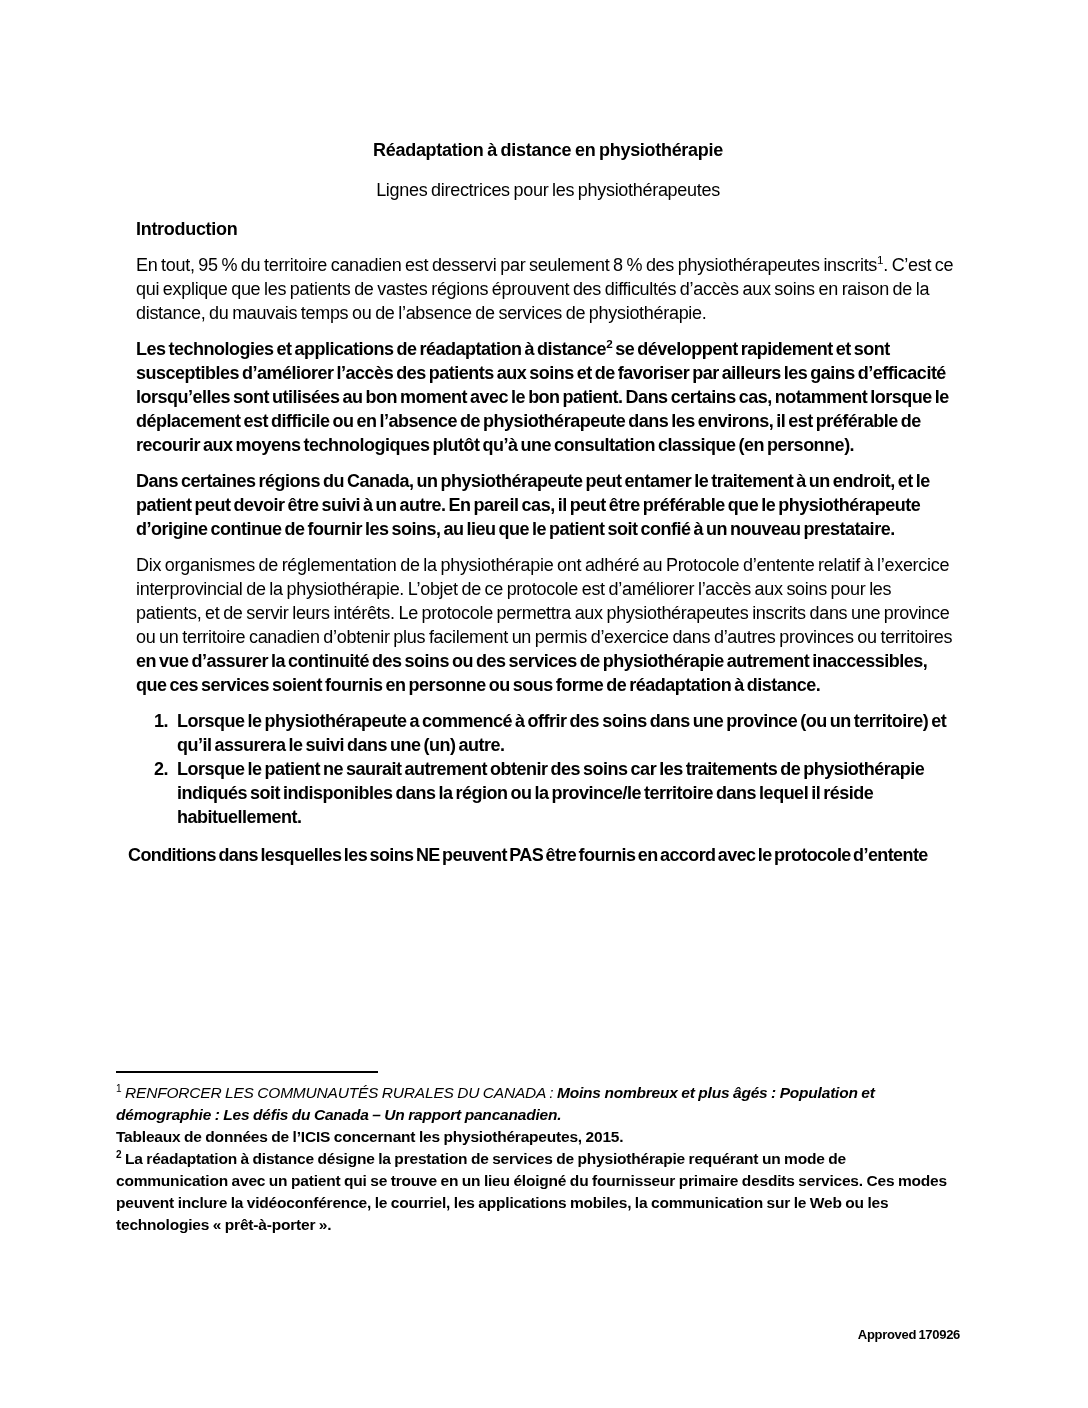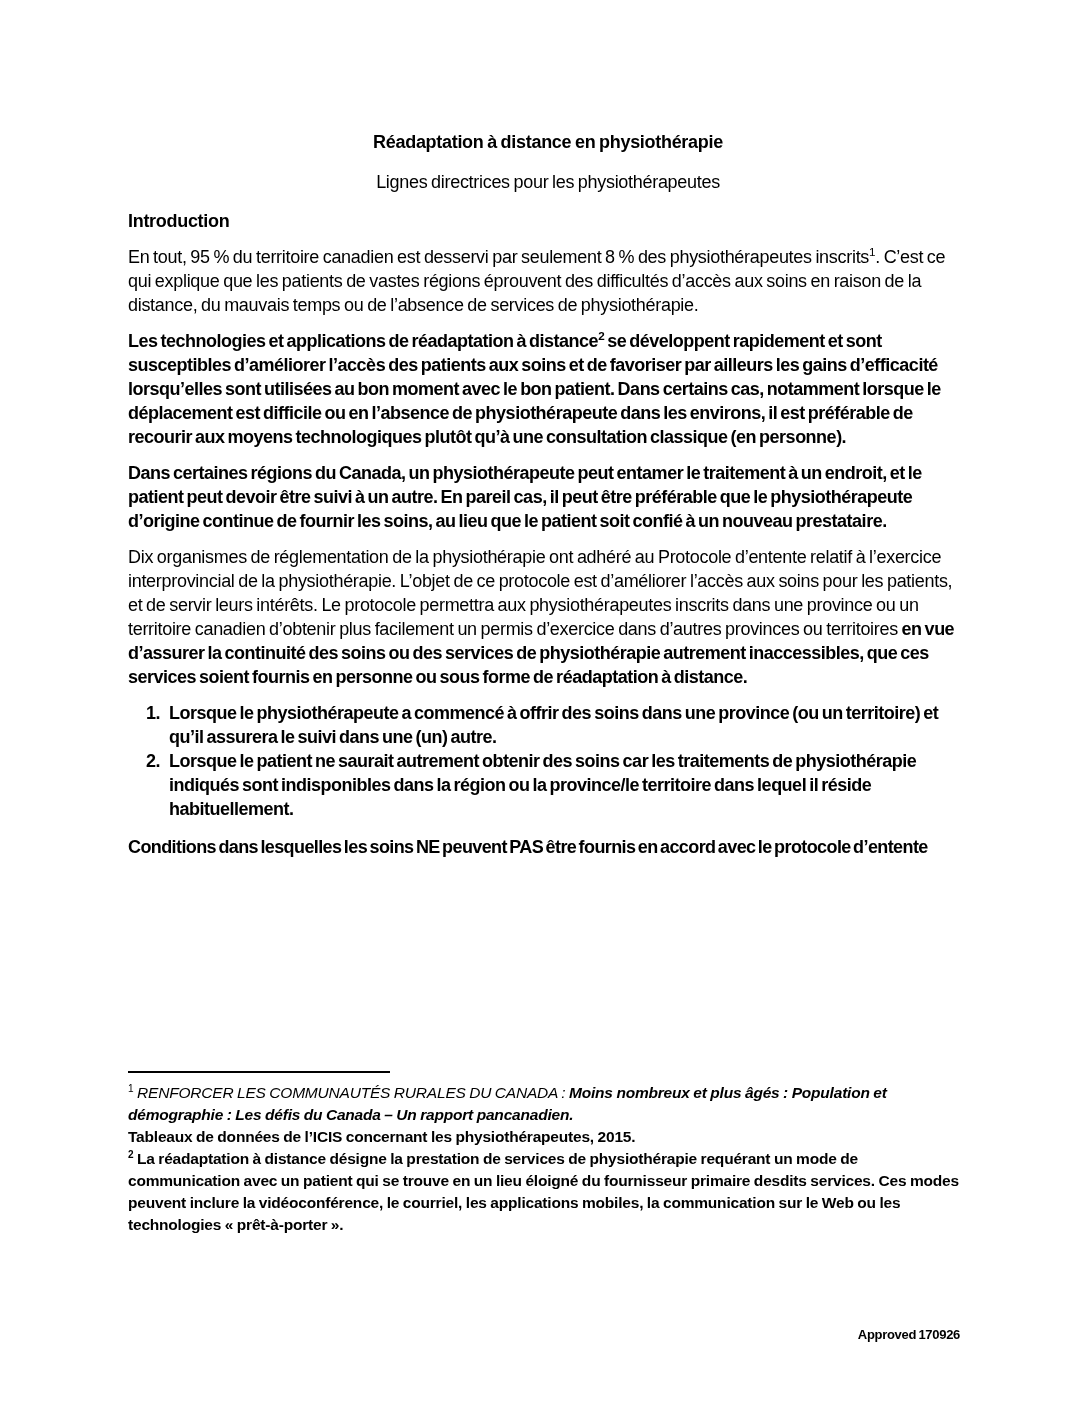--- a/index.html
+++ b/index.html
@@ -13,21 +13,21 @@
     position: relative;
     width: 1088px; height: 1408px;
     box-sizing: border-box;
     padding: 130px 120px 0 128px;
     overflow: hidden;
     font-size: 18px;
     line-height: 24px;
     letter-spacing: -0.3px;
     word-spacing: -1px;
   }
-  h1, h2, h3, p, ol { margin: 0; font-size: 18px; line-height: 24px; }
+  h1, h2, h3, p, ol { margin: 8px; font-size: 18px; line-height: 24px; }
   .doc-title    { text-align: center; font-weight: 700; margin-bottom: 16px; }
   .doc-subtitle { text-align: center; font-weight: 400; margin-bottom: 15px; }
   .heading      { font-weight: 700; margin-bottom: 12px; }
   .section-heading {
     font-weight: 700;
     margin: 14px 0 22px 0;
     letter-spacing: -0.6px;
     word-spacing: -2px;
   }
   .para { margin-bottom: 12px; }
@@ -35,21 +35,21 @@
     font-weight: 700;
     letter-spacing: -0.5px;
     word-spacing: -1.5px;
   }
   .inline-bold { font-weight: 700; }
   ol.bold-list { padding-left: 35px; margin-bottom: 14px; }
   ol.bold-list li { padding-left: 6px; }
   sup { font-size: 0.65em; line-height: 0; vertical-align: super; }
   .footnotes {
     position: absolute;
-    left: 128px; top: 1071px;
+    left: 116px; top: 1071px;
     width: 840px;
     font-size: 15.5px;
     line-height: 22px;
     letter-spacing: -0.2px;
     word-spacing: -0.5px;
   }
   .footnote-rule { width: 262px; height: 2px; background: #000; margin-bottom: 9px; }
   .footnote { margin: 0; font-size: 15.5px; line-height: 22px; }
   .fn-italic { font-style: italic; }
   .fn-bold-italic { font-style: italic; font-weight: 700; }
@@ -76,21 +76,21 @@
 
   <p class="para bold"><span>Les technologies et applications de réadaptation à distance</span><sup>2</sup><span> se développent rapidement et sont susceptibles d’améliorer l’accès des patients aux soins et de favoriser par ailleurs les gains d’efficacité lorsqu’elles sont utilisées au bon moment avec le bon patient. Dans certains cas, notamment lorsque le déplacement est difficile ou en l’absence de physiothérapeute dans les environs, il est préférable de recourir aux moyens technologiques plutôt qu’à une consultation classique (en personne).</span></p>
 
   <p class="para bold">Dans certaines régions du Canada, un physiothérapeute peut entamer le traitement à un endroit, et le patient peut devoir être suivi à un autre. En pareil cas, il peut être préférable que le physiothérapeute d’origine continue de fournir les soins, au lieu que le patient soit confié à un nouveau prestataire.</p>
 
   <p class="para"><span>Dix organismes de réglementation de la physiothérapie ont adhéré au Protocole d’entente relatif à l’exercice interprovincial de la physiothérapie. L’objet de ce protocole est d’améliorer l’accès aux soins pour les patients, et de servir leurs intérêts. Le protocole permettra aux physiothérapeutes inscrits dans une province ou un territoire canadien d’obtenir plus facilement un permis d’exercice dans d’autres provinces ou territoires </span><span class="inline-bold">en vue d’assurer la continuité des soins ou des services de physiothérapie autrement inaccessibles, que ces services soient fournis en personne ou sous forme de réadaptation à distance.</span></p>
 
 
   <ol class="bold-list">
     <li>Lorsque le physiothérapeute a commencé à offrir des soins dans une province (ou un territoire) et qu’il assurera le suivi dans une (un) autre.</li>
-    <li>Lorsque le patient ne saurait autrement obtenir des soins car les traitements de physiothérapie indiqués sont indisponibles dans la région ou la province/le territoire dans lequel il réside habituellement.</li>
+    <li>Lorsque le patient ne saurait autrement obtenir des soins car les traitements de physiothérapie indiqués soit indisponibles dans la région ou la province/le territoire dans lequel il réside habituellement.</li>
   </ol>
 
   <h3 class="section-heading">Conditions dans lesquelles les soins NE peuvent PAS être fournis en accord avec le protocole d’entente</h3>
 
 
   <div class="footnotes">
     <div class="footnote-rule"></div>
     <p class="footnote"><sup>1</sup> <span class="fn-italic">RENFORCER LES COMMUNAUTÉS RURALES DU CANADA : </span><span class="fn-bold-italic">Moins nombreux et plus âgés : Population et démographie : Les défis du Canada – Un rapport pancanadien.</span><br>
     <span class="fn-bold">Tableaux de données de l’ICIS concernant les physiothérapeutes, 2015.</span></p>
     <p class="footnote bold"><sup>2</sup> <span>La réadaptation à distance désigne la prestation de services de physiothérapie requérant un mode de communication avec un patient qui se trouve en un lieu éloigné du fournisseur primaire desdits services. Ces modes peuvent inclure la vidéoconférence, le courriel, les applications mobiles, la communication sur le Web ou les technologies « prêt-à-porter ».</span></p>

